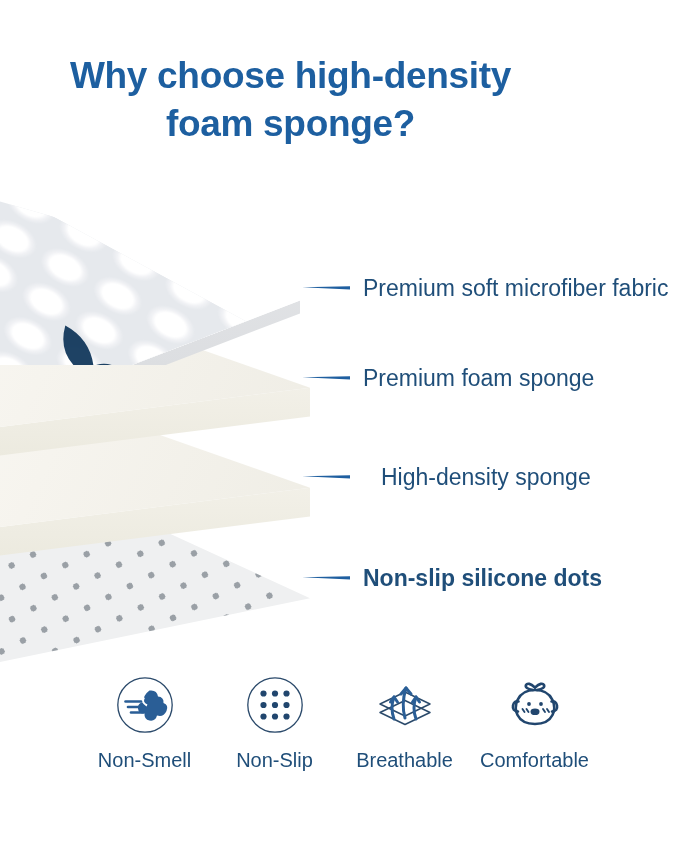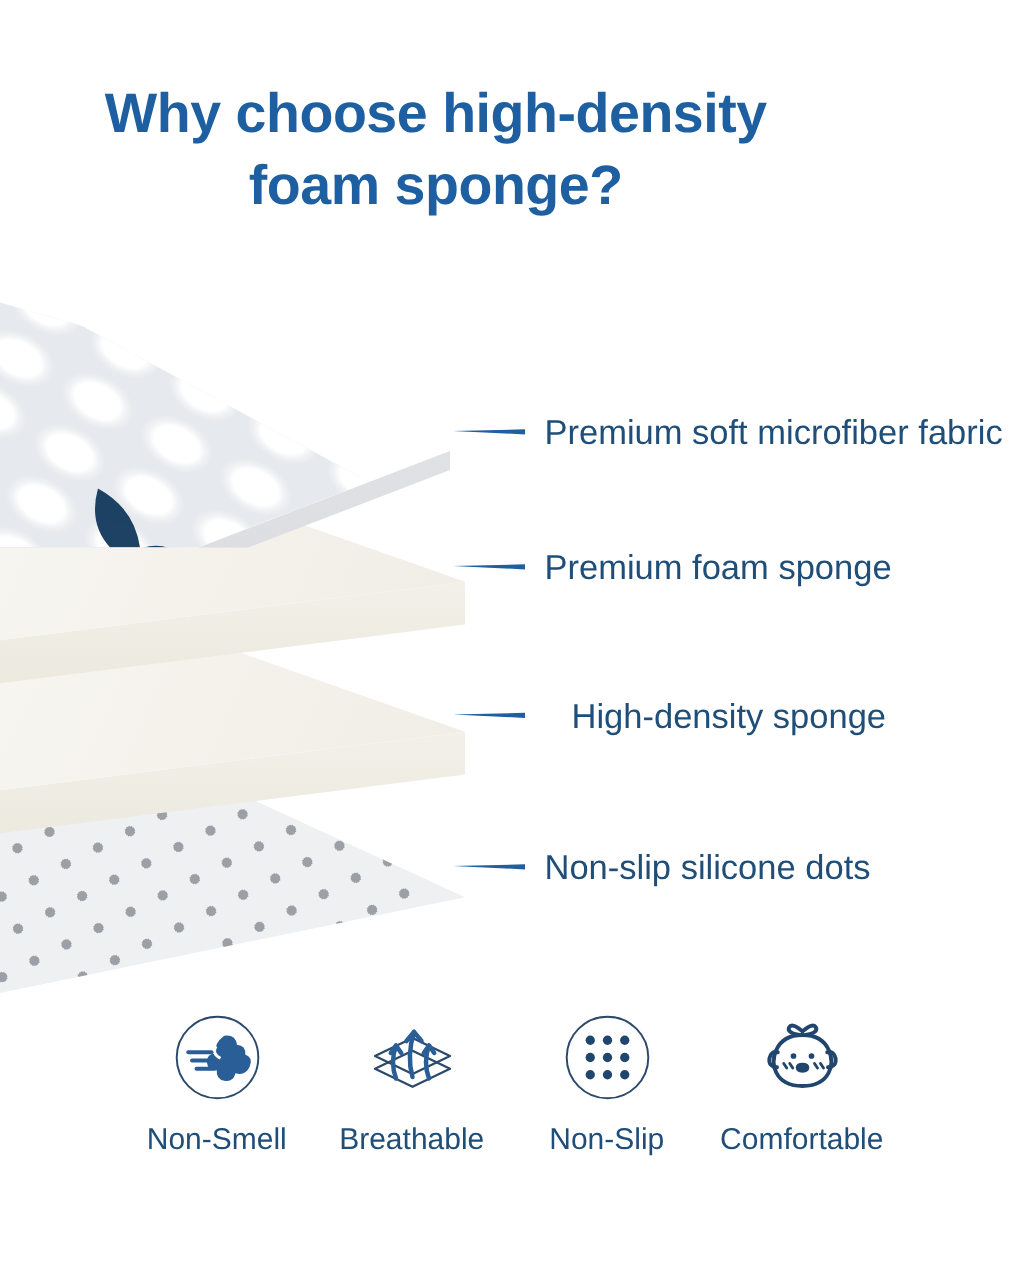--- a/index.html
+++ b/index.html
@@ -297,21 +297,21 @@
   <span class="callout-label">Premium foam sponge</span>
 </div>
 
 <div class="callout" style="left:302px; top:466px;gap:31px;">
   <svg class="leader" width="48" height="10" viewBox="0 0 48 10">
     <path d="M0 4.3 L48 3.2 L48 6.6 Z" fill="#1f5fa0"></path>
   </svg>
   <span class="callout-label">High-density sponge</span>
 </div>
 
-<div class="callout" style="left:302px; top:567px;">
+<div class="callout" style="left:302px; top:567px;font-weight:bold;">
   <svg class="leader" width="48" height="10" viewBox="0 0 48 10">
     <path d="M0 4.3 L48 3.2 L48 6.6 Z" fill="#1f5fa0"></path>
   </svg>
   <span class="callout-label">Non-slip silicone dots</span>
 </div>
 
 <div id="features">
 
   <div class="feature">
     <div class="feature-icon">
@@ -320,40 +320,20 @@
         <path d="M33.5 14.5 q7.5 -1 8.5 6 q6 0.5 5.5 6.5 q5.5 2 3 8 q-3 6.5 -9.5 4.5 q-1.5 6 -7.5 5 q-5.5 -1 -5 -7 q-6 0.5 -6.5 -5 q-0.5 -6 6 -6.5 q-1.5 -6.5 5.5 -11.5z" fill="#2a5e96"></path>
         <path d="M31 29.5 q-6 -3 -3 -8" fill="none" stroke="#ffffff" stroke-width="2"></path>
         <g stroke="#2a5e96" stroke-width="2.6" stroke-linecap="round">
           <line x1="9.5" y1="25.5" x2="25" y2="25.5"></line>
           <line x1="12" y1="31" x2="26.5" y2="31"></line>
           <line x1="15" y1="36.5" x2="27" y2="36.5"></line>
         </g>
       </svg>
     </div>
     <div class="feature-label">Non-Smell</div>
-  </div>
-
-  <div class="feature">
-    <div class="feature-icon">
-      <svg width="64" height="58" viewBox="0 0 64 58">
-        <g fill="none" stroke="#2b4a6b" stroke-width="1.5" stroke-linejoin="round">
-          <path d="M32 48.5 L7 36.5 L32 24.5 L57 36.5 Z"></path>
-          <path d="M32 40 L7 28 L32 16 L57 28 Z"></path>
-        </g>
-        <g fill="none" stroke="#2a5e96" stroke-width="3" stroke-linecap="round" stroke-linejoin="round">
-          <path d="M32 42 q-4 -14 1 -30"></path>
-          <path d="M33 12 l-5 6 M33 12 l5 6"></path>
-          <path d="M21 43 q-4 -11 0 -22"></path>
-          <path d="M21 21 l-3.5 5 M21 21 l3.5 5"></path>
-          <path d="M43 43 q-4 -11 0 -22"></path>
-          <path d="M43 21 l-3.5 5 M43 21 l3.5 5"></path>
-        </g>
-      </svg>
-    </div>
-    <div class="feature-label">Breathable</div>
   </div>
 
   <div class="feature">
     <div class="feature-icon">
       <svg width="58" height="58" viewBox="0 0 58 58">
         <circle cx="29" cy="29" r="27.2" fill="none" stroke="#2b4a6b" stroke-width="1.3"></circle>
         <g fill="#21466e">
           <circle cx="17.5" cy="17.5" r="3.1"></circle>
             <circle cx="29" cy="17.5" r="3.1"></circle>
             <circle cx="40.5" cy="17.5" r="3.1"></circle>
@@ -364,20 +344,40 @@
             <circle cx="29" cy="40.5" r="3.1"></circle>
             <circle cx="40.5" cy="40.5" r="3.1"></circle>
         </g>
       </svg>
     </div>
     <div class="feature-label">Non-Slip</div>
   </div>
 
   <div class="feature">
     <div class="feature-icon">
+      <svg width="64" height="58" viewBox="0 0 64 58">
+        <g fill="none" stroke="#2b4a6b" stroke-width="1.5" stroke-linejoin="round">
+          <path d="M32 48.5 L7 36.5 L32 24.5 L57 36.5 Z"></path>
+          <path d="M32 40 L7 28 L32 16 L57 28 Z"></path>
+        </g>
+        <g fill="none" stroke="#2a5e96" stroke-width="3" stroke-linecap="round" stroke-linejoin="round">
+          <path d="M32 42 q-4 -14 1 -30"></path>
+          <path d="M33 12 l-5 6 M33 12 l5 6"></path>
+          <path d="M21 43 q-4 -11 0 -22"></path>
+          <path d="M21 21 l-3.5 5 M21 21 l3.5 5"></path>
+          <path d="M43 43 q-4 -11 0 -22"></path>
+          <path d="M43 21 l-3.5 5 M43 21 l3.5 5"></path>
+        </g>
+      </svg>
+    </div>
+    <div class="feature-label">Breathable</div>
+  </div>
+
+  <div class="feature">
+    <div class="feature-icon">
       <svg width="58" height="58" viewBox="0 0 58 58">
         <g fill="none" stroke="#21466e" stroke-width="2.6" stroke-linecap="round" stroke-linejoin="round">
           <path d="M29 11.5 q-7 -6 -9 -2.5 q-1.5 3.5 7 5"></path>
           <path d="M29 11.5 q7 -6 9 -2.5 q1.5 3.5 -7 5"></path>
           <path d="M29 14 q13 0 17.5 10 q3.5 8 0 15 q-4.5 9 -17.5 9 q-13 0 -17.5 -9 q-3.5 -7 0 -15 q4.5 -10 17.5 -10z"></path>
           <path d="M12.5 25.5 q-4.5 -1 -5.5 4 q-1 5.5 5 6"></path>
           <path d="M45.5 25.5 q4.5 -1 5.5 4 q1 5.5 -5 6"></path>
         </g>
         <g fill="#21466e">
           <circle cx="23" cy="28" r="1.9"></circle>

